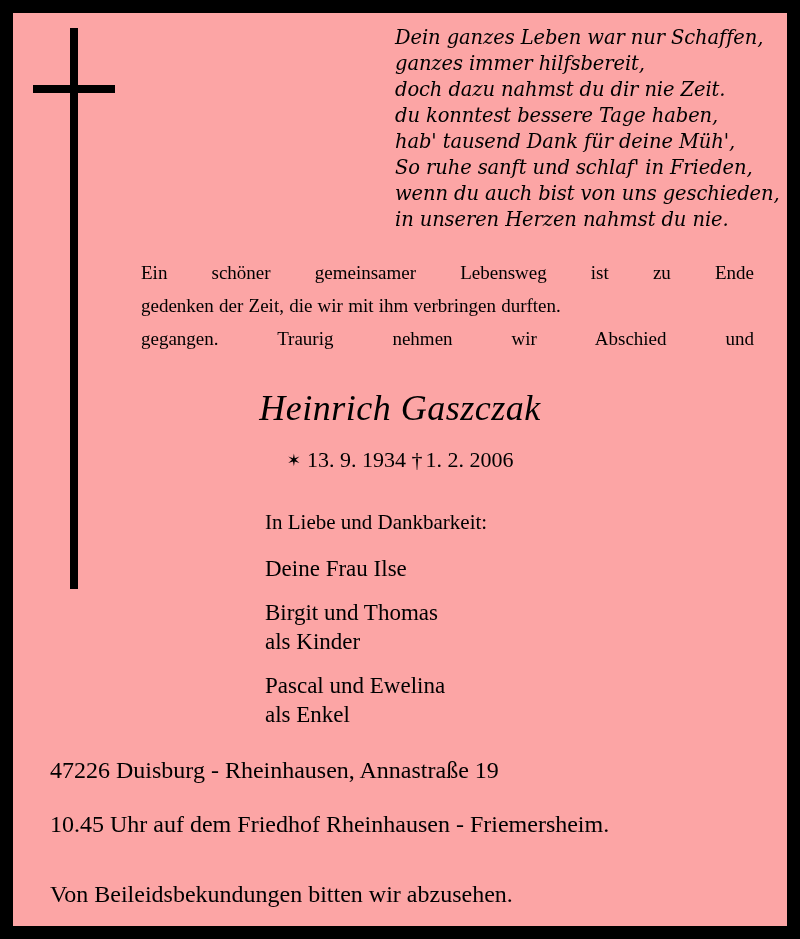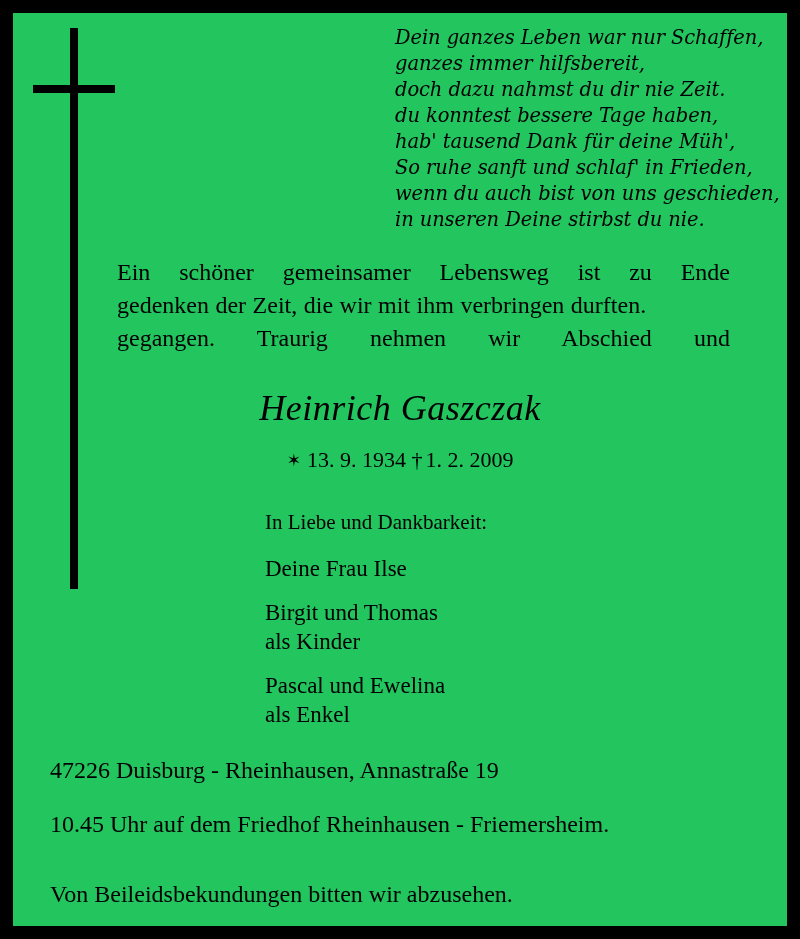--- a/index.html
+++ b/index.html
@@ -22,21 +22,21 @@
     width: 800px;
     height: 939px;
     box-sizing: border-box;
     background: #000000;
     padding: 13px;
   }
   #notice-body {
     position: relative;
     width: 774px;
     height: 913px;
-    background: #22c55e;
+    background: #fca5a5;
     box-sizing: border-box;
     overflow: hidden;
   }
 
   
   #cross-symbol {
     position: absolute;
     left: 0;
     top: 0;
     width: 130px;
@@ -73,26 +73,26 @@
     font-size: 19.5px;
     line-height: 26px;
     letter-spacing: -0.1px;
     white-space: nowrap;
     color: #000000;
   }
 
   
   #intro-paragraph {
     position: absolute;
-    left: 104px;
+    left: 128px;
     top: 243px;
     width: 613px;
     text-align: justify;
     text-align-last: justify;
-    font-size: 24px;
+    font-size: 19px;
     line-height: 33px;
     word-spacing: 0.5px;
   }
   #intro-paragraph .para-line {
     display: block;
     text-align: justify;
     text-align-last: justify;
   }
   #intro-paragraph .para-line.last {
     text-align-last: left;
@@ -207,37 +207,37 @@
     </div>
 
     <div id="poem-block">
       <div class="poem-line">Dein ganzes Leben war nur Schaffen,</div>
       <div class="poem-line">ganzes immer hilfsbereit,</div>
       <div class="poem-line">doch dazu nahmst du dir nie Zeit.</div>
       <div class="poem-line">du konntest bessere Tage haben,</div>
       <div class="poem-line">hab' tausend Dank für deine Müh',</div>
       <div class="poem-line">So ruhe sanft und schlaf' in Frieden,</div>
       <div class="poem-line">wenn du auch bist von uns geschieden,</div>
-      <div class="poem-line">in unseren Deine stirbst du nie.</div>
+      <div class="poem-line">in unseren Herzen nahmst du nie.</div>
     </div>
 
     <div id="intro-paragraph">
       <span class="para-line">Ein schöner gemeinsamer Lebensweg ist zu Ende</span>
       <span class="para-line last">gedenken der Zeit, die wir mit ihm verbringen durften.</span>
       <span class="para-line">gegangen. Traurig nehmen wir Abschied und</span>
     </div>
 
     <div id="deceased-name">Heinrich Gaszczak</div>
 
     <div id="life-dates">
       <span class="date-group birth-group">
         <span class="date-symbol">✶</span><span>13. 9. 1934</span>
       </span>
       <span class="date-group death-group">
-        <span class="death-symbol">†</span><span>1. 2. 2009</span>
+        <span class="death-symbol">†</span><span>1. 2. 2006</span>
       </span>
     </div>
 
     <div id="survivors-block">
       <div id="survivors-intro">In Liebe und Dankbarkeit:</div>
 
       <div class="survivor-group">
         <span class="survivor-names">Deine Frau Ilse</span>
       </div>
 

